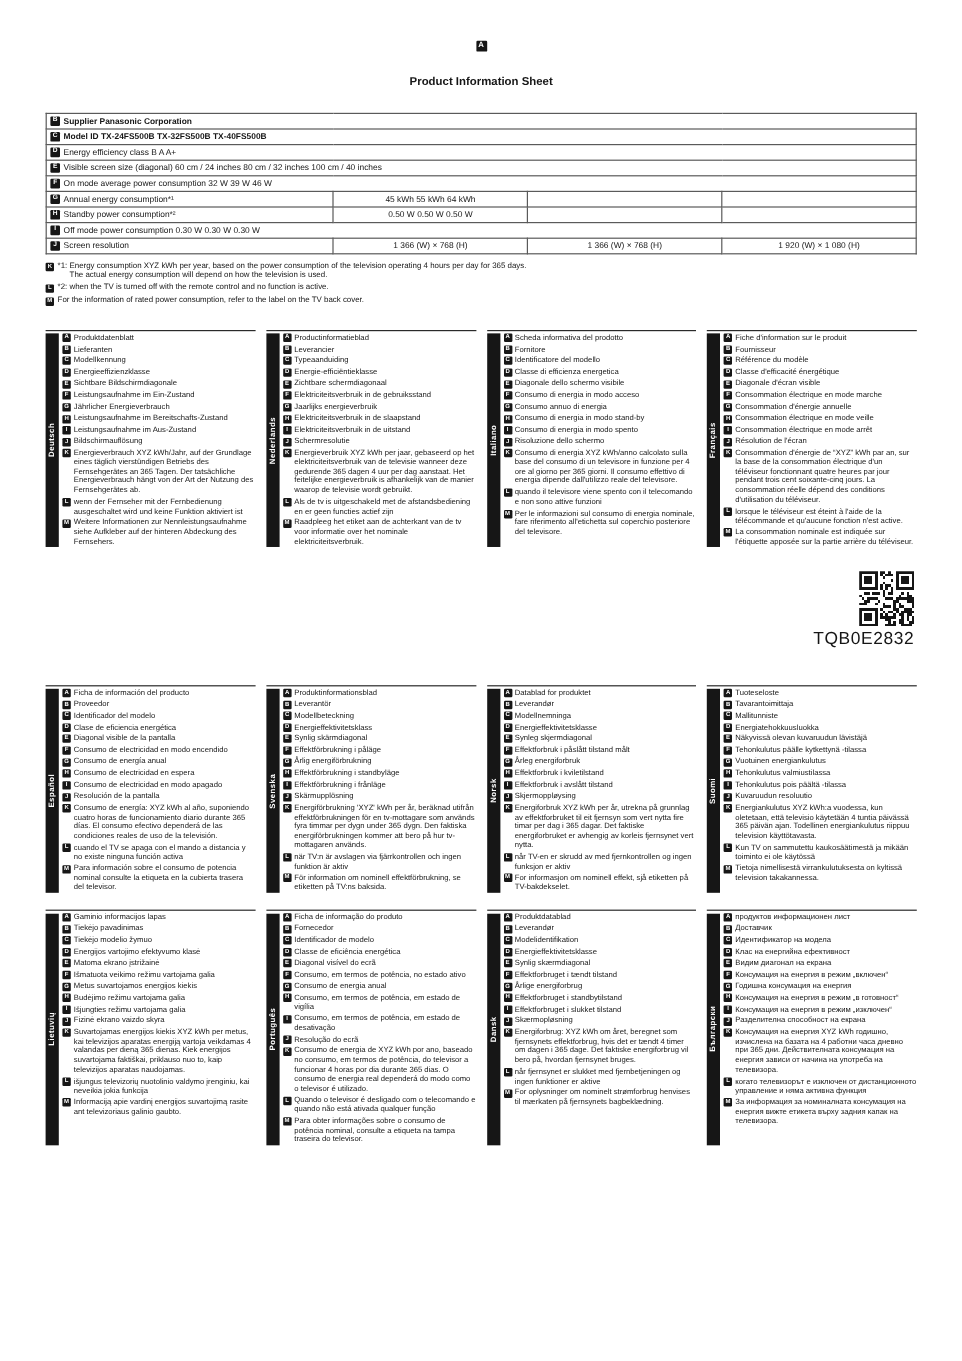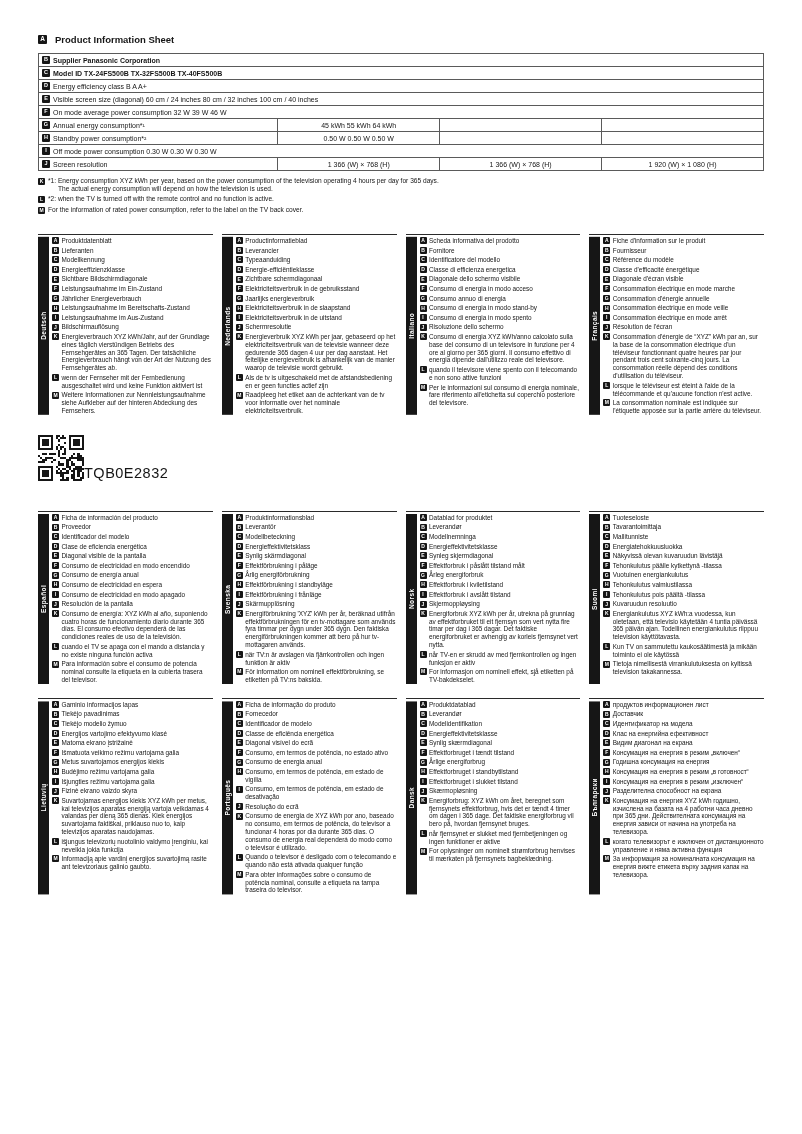--- a/index.html
+++ b/index.html
@@ -8,21 +8,21 @@
     background:#ffffff;color:#161616;
     font-family:"Liberation Sans","DejaVu Sans",sans-serif;
     padding:34px 38px 20px 38px;overflow:hidden;
   }
   .letter-box{
     display:inline-flex;align-items:center;justify-content:center;
     width:8px;height:8px;min-width:8px;background:#161616;color:#fff;
     font-size:5.5px;font-weight:bold;line-height:1;border-radius:1px;flex:none;
   }
   
-  .doc-title{display:flex;align-items:center;gap:8px;margin-bottom:8px;}
+  .doc-title{display:flex;align-items:center;gap:20px;margin-bottom:20px;flex-direction:column;}
   .doc-title .letter-box{width:9px;height:9px;font-size:6.5px;}
   .doc-title-text{font-size:9.5px;font-weight:bold;}
   
   .spec-table{width:100%;border-collapse:collapse;font-size:7px;table-layout:fixed;}
   .spec-table td{border:1px solid #5a5a5a;padding:2px 3px;height:12px;vertical-align:middle;}
   .spec-table col.c-label{width:33%;}
   .spec-table tr.bold{font-weight:bold;}
   .cell-flex{display:flex;align-items:center;gap:3px;}
   .spec-table td.val{text-align:center;}
   
@@ -40,21 +40,21 @@
     flex:0 0 11px;background:#161616;color:#fff;
     writing-mode:vertical-rl;transform:rotate(180deg);
     display:flex;align-items:center;justify-content:center;
     font-size:6.5px;font-weight:bold;letter-spacing:0.4px;padding:3px 0;
   }
   .lang-items{flex:1;padding-left:3px;display:flex;flex-direction:column;gap:1.8px;}
   .lang-item{display:flex;gap:2.5px;align-items:flex-start;font-size:6.4px;line-height:1.22;}
   .lang-item .letter-box{width:7px;height:7px;min-width:7px;font-size:5px;margin-top:0.3px;}
   .item-text{flex:1;}
   
-  .qr-section{display:flex;flex-direction:row;align-items:flex-end;margin:20px 2px 30px 0;}
+  .qr-section{display:flex;flex-direction:column;align-items:flex-end;margin:20px 2px 30px 0;}
   .qr{width:46px;height:46px;fill:#161616;shape-rendering:crispEdges;}
   .qr-code-text{font-size:14.5px;letter-spacing:0.5px;margin-top:3px;}
 </style>
 </head>
 <body>
 
 <div class="page">
 
   <div class="doc-title">
     <span class="letter-box">A</span>

